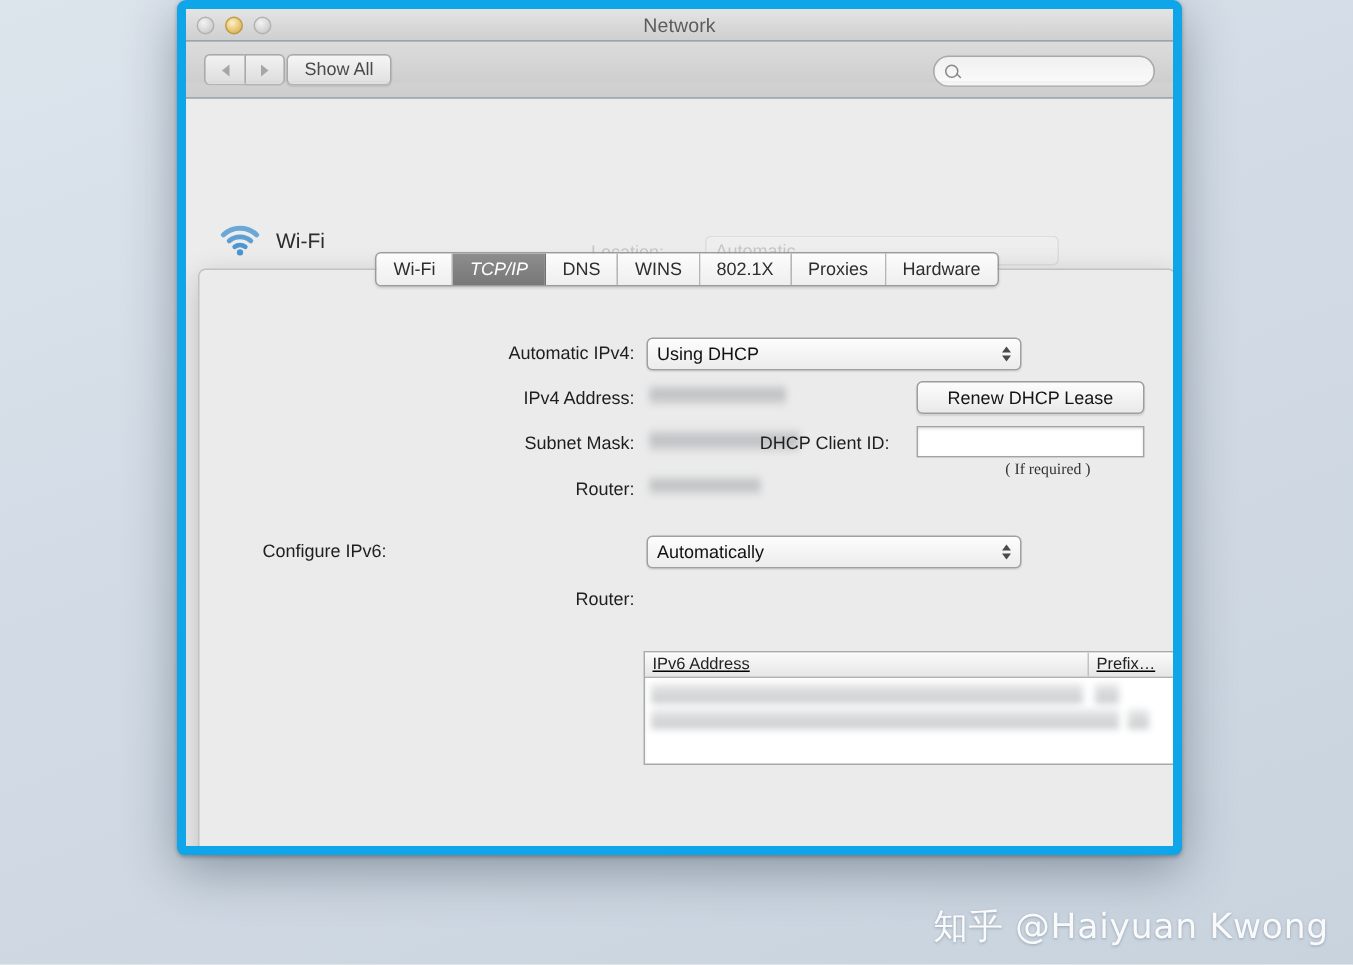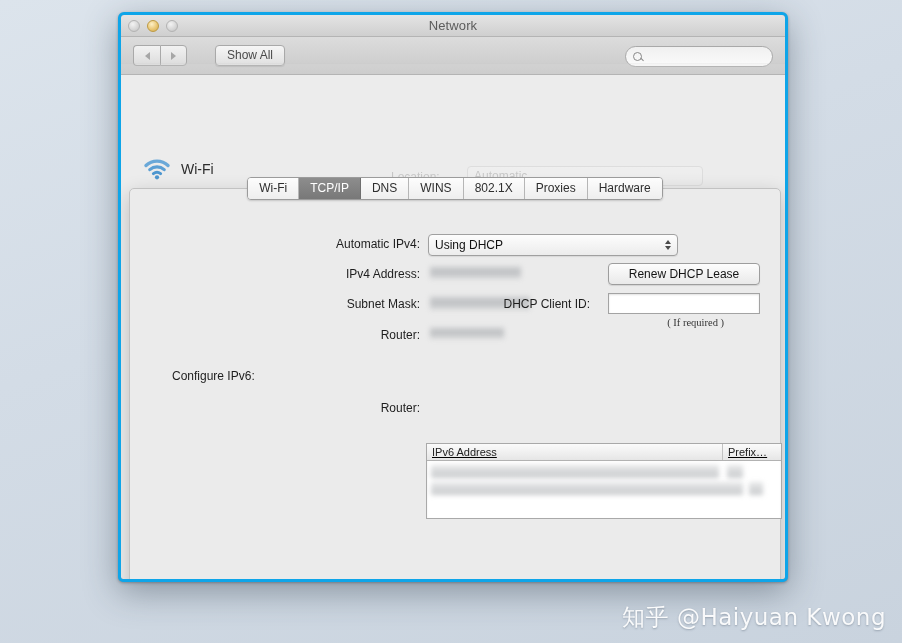--- a/index.html
+++ b/index.html
@@ -9,26 +9,26 @@
     overflow: hidden;
   }
   body {
     background: linear-gradient(160deg, #dce4ec 0%, #d3dce6 40%, #c9d3de 100%);
     position: relative;
   }
 
   
   #window {
     position: absolute;
-    left: 118px; top: 12px;
+    left: 118px; top: 0;
     width: 670px; height: 570px;
     border-radius: 6px 6px 5px 5px;
     background: #0369a1;
     box-shadow: 0 10px 34px rgba(40,55,70,.42), 0 1px 3px rgba(0,0,0,.3);
-    border: 3px solid #0ea5e9;
+    border: 6px solid #0ea5e9;
     overflow: hidden;
   }
 
   
   #titlebar {
     height: 22px;
     background: linear-gradient(180deg,#e4e4e4 0%, #cfcfcf 100%);
     border-bottom: 1px solid #b4b4b4;
     position: relative;
   }
@@ -62,21 +62,21 @@
     background: linear-gradient(180deg,#f2f2f2,#dcdcdc);
     border: 1px solid #a9a9a9;
     display: flex; align-items: center; justify-content: center;
   }
   .seg:first-child { border-radius: 4px 0 0 4px; border-right: none; }
   .seg:last-child  { border-radius: 0 4px 4px 0; }
   .tri { width: 0; height: 0; border-top: 4px solid transparent; border-bottom: 4px solid transparent; }
   .tri.l { border-right: 5px solid #a6a6a6; }
   .tri.r { border-left: 5px solid #a6a6a6; }
   #show-all {
-    margin-left: 28px; height: 21px; padding: 0 11px;
+    margin-left: 1px; height: 21px; padding: 0 11px;
     background: linear-gradient(180deg,#f6f6f6,#e0e0e0);
     border: 1px solid #a9a9a9; border-radius: 4px;
     font-size: 12px; color: #4a4a4a; line-height: 19px;
   }
   #searchbox {
     position: absolute; right: 12px; top: 9px;
     width: 148px; height: 21px;
     background: linear-gradient(180deg,#f0f0f0,#fbfbfb);
     border: 1px solid #a9a9a9; border-radius: 11px;
     display: flex; align-items: center; padding-left: 7px;
@@ -160,20 +160,21 @@
     padding: 0 11px; height: 21px; line-height: 20px;
     font-size: 12px; color: #2e2e2e;
     background: linear-gradient(180deg,#fdfdfd,#eeeeee);
     border-right: 1px solid #b6b6b6;
   }
   .tab:last-child { border-right: none; text-align: right; }
   .tab.active {
     background: linear-gradient(180deg,#8d8d8d,#787878);
     color: #ffffff;
     border-right-color: #6f6f6f;
+    font-style: italic;
   }
 
   #sheet-inner { position: absolute; inset: 0; padding-top: 26px; }
 
   .row { position: absolute; display: flex; align-items: center; }
   .lbl { font-size: 12px; color: #1e1e1e; text-align: right; }
 
   .popup {
     background: linear-gradient(180deg,#fdfdfd,#ececec);
     border: 1px solid #a0a0a0; border-radius: 4px;
@@ -377,20 +378,27 @@
         <div class="textfield" style="position:absolute; right:20px; top:104px; width:152px; height:21px;"></div>
         <div class="hint" style="position:absolute; right:56px; top:128px;">( If required )</div>
 
         <div class="row" style="left:42px; top:139px; width:248px; justify-content:flex-end;">
           <span class="lbl">Router:</span>
         </div>
         <div class="redact" style="position:absolute; left:300px; top:138px; width:74px; height:12px;"></div>
 
         <div class="row" style="left:42px; top:180px; width:248px; justify-content:flex-start;">
           <span class="lbl">Configure IPv6:</span>
+        </div>
+        <div class="popup" style="position:absolute; left:298px; top:177px; width:250px;">
+          <span>Automatically</span>
+          <span class="arrows">
+            <span class="ar up"></span>
+              <span class="ar dn"></span>
+          </span>
         </div>
 
         <div class="row" style="left:42px; top:212px; width:248px; justify-content:flex-end;">
           <span class="lbl">Router:</span>
         </div>
         <div style="position:absolute; left:300px; top:212px; font-size:12px; color:#111;"></div>
 
         <div id="v6table">
           <div id="v6head">
             <div class="v6hc addr">IPv6 Address</div>

